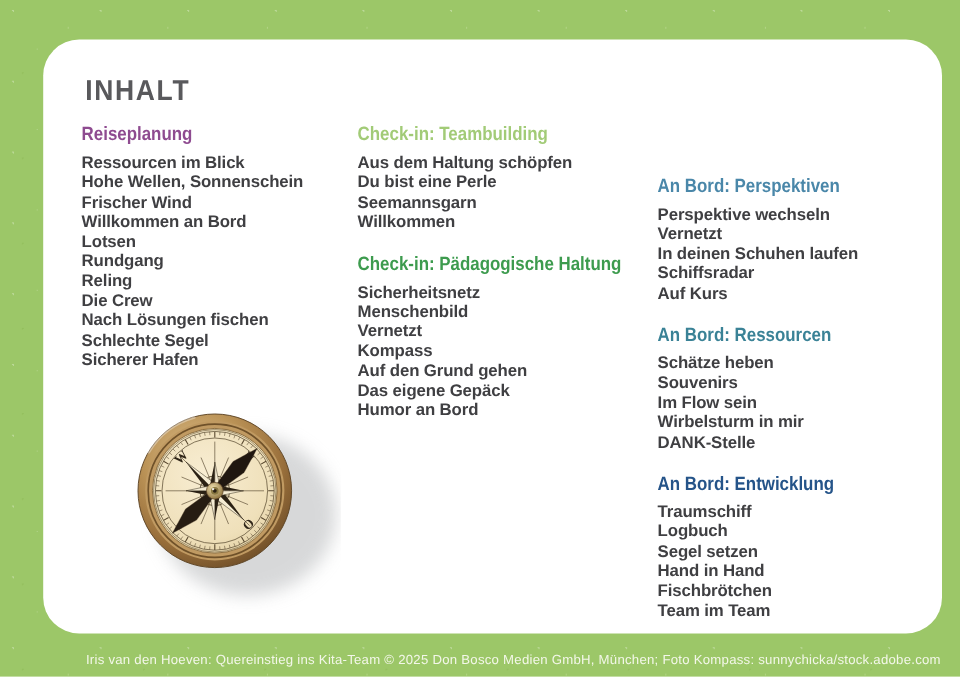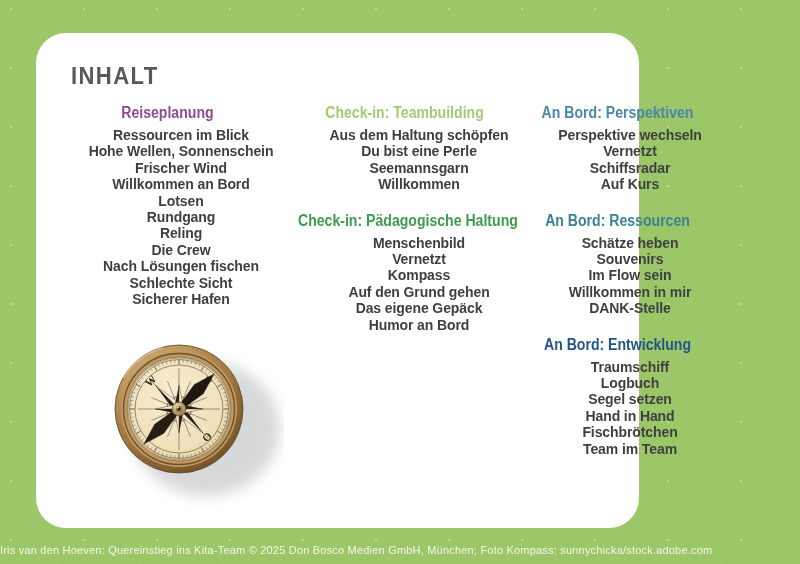--- a/index.html
+++ b/index.html
@@ -12,45 +12,45 @@
     background-color:var(--bg);
     background-image:
       radial-gradient(circle 1.4px at 11px 9px, rgba(255,255,255,.32) 55%, transparent 60%),
       radial-gradient(circle 1.1px at 31px 41px, rgba(255,255,255,.25) 55%, transparent 60%),
       radial-gradient(circle 1.2px at 57px 23px, rgba(235,245,210,.28) 55%, transparent 60%),
       radial-gradient(circle 1.1px at 19px 61px, rgba(120,165,60,.25) 55%, transparent 60%),
       radial-gradient(circle 0.9px at 47px 53px, rgba(255,255,255,.22) 55%, transparent 60%);
     background-size:73px 59px, 91px 67px, 83px 77px, 101px 71px, 61px 47px;
   }
   .card{
-    position:absolute;left:36px;top:33px;width:603px;height:495px;
-    background:var(--card);border-radius:30px;text-align:center;
+    position:absolute;left:36px;top:33px;width:749px;height:495px;
+    background:var(--card);border-radius:30px;
   }
   .page-title{
     position:absolute;left:35px;top:29px;
     font-size:24px;font-weight:700;color:var(--title);
     letter-spacing:1.5px;transform:scaleX(.92);transform-origin:left top;
     white-space:nowrap;
   }
   .col{position:absolute;top:71px;}
   .col-1{left:32px;width:226px;}
   .col-2{left:262px;width:242px;}
-  .col-3{left:490px;width:208px;}
+  .col-3{left:512px;width:208px;margin-top:43px;}
   .section:not(:first-child){margin-top:19px;}
   .section-heading{
     font-size:16px;font-weight:700;line-height:18px;margin-bottom:5px;
     transform:scaleX(.88);transform-origin:left center;white-space:nowrap;
   }
   .toc-item{
     font-size:14px;line-height:16.4px;color:var(--body);
     letter-spacing:-0.1px;white-space:nowrap;font-weight:bold;
   }
   .compass{position:absolute;left:48px;top:284px;width:200px;height:200px;}
   .page-footer{
-    position:absolute;left:0;right:16px;bottom:8px;text-align:left;
+    position:absolute;left:0;right:16px;bottom:8px;text-align:right;
     font-size:11px;letter-spacing:.2px;color:var(--footer);white-space:nowrap;
   }
   .dial-letter{
     font-family:"Liberation Serif",serif;font-weight:700;font-size:11px;fill:#32281a;
   }
 </style>
 </head>
 <body>
 
 <div class="page">
@@ -63,56 +63,58 @@
           <div class="section-heading" style="color: rgb(142, 75, 144);">Reiseplanung</div>
           <div class="toc-item">Ressourcen im Blick</div>
           <div class="toc-item">Hohe Wellen, Sonnenschein</div>
           <div class="toc-item">Frischer Wind</div>
           <div class="toc-item">Willkommen an Bord</div>
           <div class="toc-item">Lotsen</div>
           <div class="toc-item">Rundgang</div>
           <div class="toc-item">Reling</div>
           <div class="toc-item">Die Crew</div>
           <div class="toc-item">Nach Lösungen fischen</div>
-          <div class="toc-item">Schlechte Sicht</div>
+          <div class="toc-item">Schlechte Segel</div>
           <div class="toc-item">Sicherer Hafen</div>
         </div>
       </div>
     <div class="col col-2">
         <div class="section">
           <div class="section-heading" style="color: rgb(162, 203, 119);">Check-in: Teambuilding</div>
           <div class="toc-item">Aus dem Haltung schöpfen</div>
           <div class="toc-item">Du bist eine Perle</div>
           <div class="toc-item">Seemannsgarn</div>
           <div class="toc-item">Willkommen</div>
         </div>
         <div class="section">
           <div class="section-heading" style="color: rgb(61, 155, 78);">Check-in: Pädagogische Haltung</div>
+          <div class="toc-item">Sicherheitsnetz</div>
           <div class="toc-item">Menschenbild</div>
           <div class="toc-item">Vernetzt</div>
           <div class="toc-item">Kompass</div>
           <div class="toc-item">Auf den Grund gehen</div>
           <div class="toc-item">Das eigene Gepäck</div>
           <div class="toc-item">Humor an Bord</div>
         </div>
       </div>
     <div class="col col-3">
         <div class="section">
           <div class="section-heading" style="color: rgb(74, 135, 169);">An Bord: Perspektiven</div>
           <div class="toc-item">Perspektive wechseln</div>
           <div class="toc-item">Vernetzt</div>
+          <div class="toc-item">In deinen Schuhen laufen</div>
           <div class="toc-item">Schiffsradar</div>
           <div class="toc-item">Auf Kurs</div>
         </div>
         <div class="section">
           <div class="section-heading" style="color: rgb(58, 130, 150);">An Bord: Ressourcen</div>
           <div class="toc-item">Schätze heben</div>
           <div class="toc-item">Souvenirs</div>
           <div class="toc-item">Im Flow sein</div>
-          <div class="toc-item">Willkommen in mir</div>
+          <div class="toc-item">Wirbelsturm in mir</div>
           <div class="toc-item">DANK-Stelle</div>
         </div>
         <div class="section">
           <div class="section-heading" style="color: rgb(37, 84, 137);">An Bord: Entwicklung</div>
           <div class="toc-item">Traumschiff</div>
           <div class="toc-item">Logbuch</div>
           <div class="toc-item">Segel setzen</div>
           <div class="toc-item">Hand in Hand</div>
           <div class="toc-item">Fischbrötchen</div>
           <div class="toc-item">Team im Team</div>

